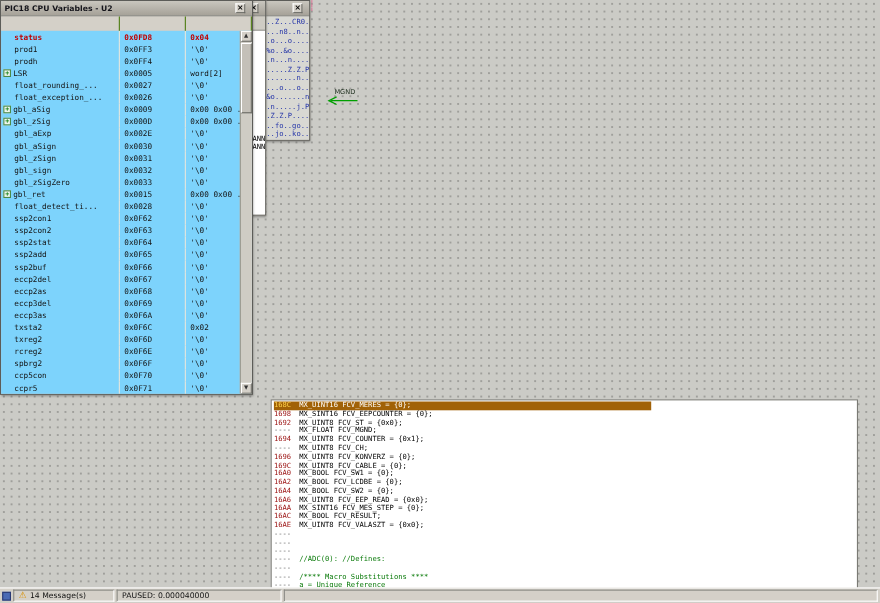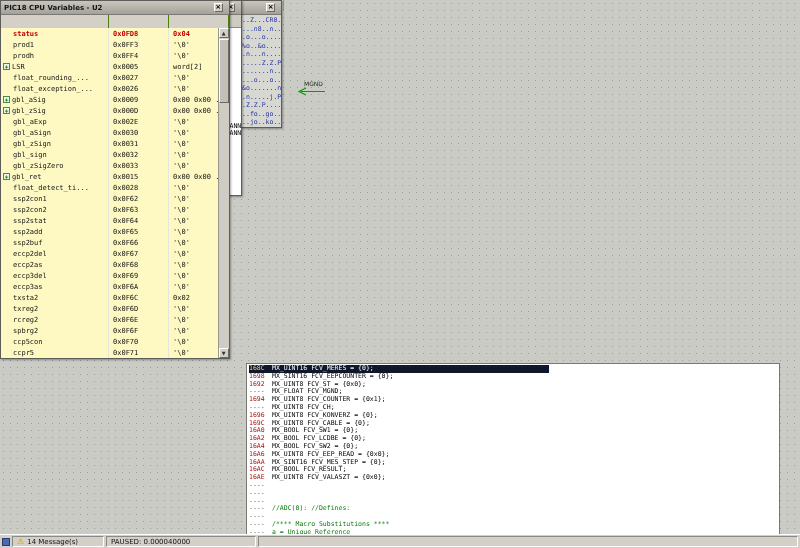--- a/index.html
+++ b/index.html
@@ -49,21 +49,21 @@
   .stack-row{font:6px/11.4px "DejaVu Sans Mono",monospace;white-space:pre;}
   .stack-num{color:#9a1010;display:inline-block;width:15px;text-align:right;margin-right:2px;}
   .stack-val{color:#2020a8;}
   .stack-arrow{color:#9a1010;margin-left:2px;}
 
   
   #win-vars{left:554;top:8;width:246;height:370;z-index:8;}
   .vars-header{display:flex;height:13px;background:#d4d0c8;font:7px "DejaVu Sans",sans-serif;color:#14141a;}
   .vh{box-sizing:border-box;padding:20px 0 0 4px;border-right:1px solid #4d7c0f;border-bottom:1px solid #98988e;}
   .vh.n{width:108px;}.vh.a{width:60px;}.vh.v{flex:1;}
-  .vars-body{position:relative;background:#fef9c3;height:calc(100% - 26px);overflow:hidden;}
+  .vars-body{position:relative;background:#7dd3fc;height:calc(100% - 26px);overflow:hidden;}
   .var-row{display:flex;height:11px;font:7px "DejaVu Sans Mono",monospace;color:#141414;}
   .vc{box-sizing:border-box;display:flex;align-items:center;border-right:1px solid #e6e6dd;overflow:hidden;white-space:nowrap;height:11px;}
   .vc.name{width:108px;padding-left:2px;}
   .vc.addr{width:60px;padding-left:4px;}
   .vc.val{flex:1;padding-left:4px;}
   .var-red{color:#c00000;font-weight:bold;}
   .expander{width:7px;height:7px;flex:0 0 7px;border:1px solid #4a8a4a;background:#eef6ee;color:#0a7a0a;font:bold 6px/5px "DejaVu Sans Mono",monospace;text-align:center;margin-right:2px;box-sizing:border-box;}
   .name-pad{margin-left:10px;}
   .vscroll{position:absolute;right:0;top:0;bottom:0;width:11px;background:#cfccc4;border-left:1px solid #98988e;box-sizing:border-box;}
   .sbtn{height:10px;background:#d4d0c8;border:1px solid;border-color:#fff #6a6a64 #6a6a64 #fff;font:5px/9px "DejaVu Sans",sans-serif;text-align:center;color:#333;box-sizing:border-box;}
@@ -75,21 +75,21 @@
   .src-tabbar{height:13px;background:#cfccc4;border-bottom:1px solid #8a8a84;display:flex;align-items:flex-end;padding-left:2px;box-sizing:border-box;}
   .src-tab{background:#f6f4ee;border:1px solid #8a8a84;border-bottom:none;font:6.5px "DejaVu Sans",sans-serif;padding:1px 6px 1px 6px;color:#111;}
   .src-content{background:#fff;height:calc(100% - 26px);overflow:hidden;padding:1px 0 0 2px;box-sizing:border-box;}
   .src-line{white-space:pre;font:6.5px/7.2px "DejaVu Sans Mono",monospace;}
   #src-lower .src-line{line-height:7.8px;}
   .src-addr{display:inline-block;width:23px;color:#585858;}
   .src-addr.hexaddr{color:#9a1010;}
   .src-c{color:#000;}
   .src-p{color:#000;}
   .src-m{color:#0a7a0a;}
-  .src-hl{background:#0f172a;width:300px;}
+  .src-hl{background:#a16207;width:343px;}
   .src-hl .src-addr{color:#ffd24a;}
   .src-hl .src-text{color:#fff;}
   #src-lower{position:absolute;left:246px;top:363px;width:534px;height:174px;background:#fff;border:1px solid #7a7a74;z-index:2;overflow:hidden;padding:1px 0 0 2px;box-sizing:border-box;}
 
   
   #statusbar{position:absolute;left:0;top:534px;width:800px;height:14px;background:#d4d0c8;border-top:1px solid #fff;display:flex;align-items:center;gap:2px;padding:0 2px;z-index:20;font:7px "DejaVu Sans",sans-serif;color:#111;box-sizing:border-box;}
   .sb-panel{height:11px;border:1px solid;border-color:#8a8a84 #fff #fff #8a8a84;display:flex;align-items:center;padding:0 4px;gap:3px;box-sizing:border-box;}
   .sb-msg{width:92px;}
   .sb-paused{width:150px;}
   .sb-fill{flex:1;}

